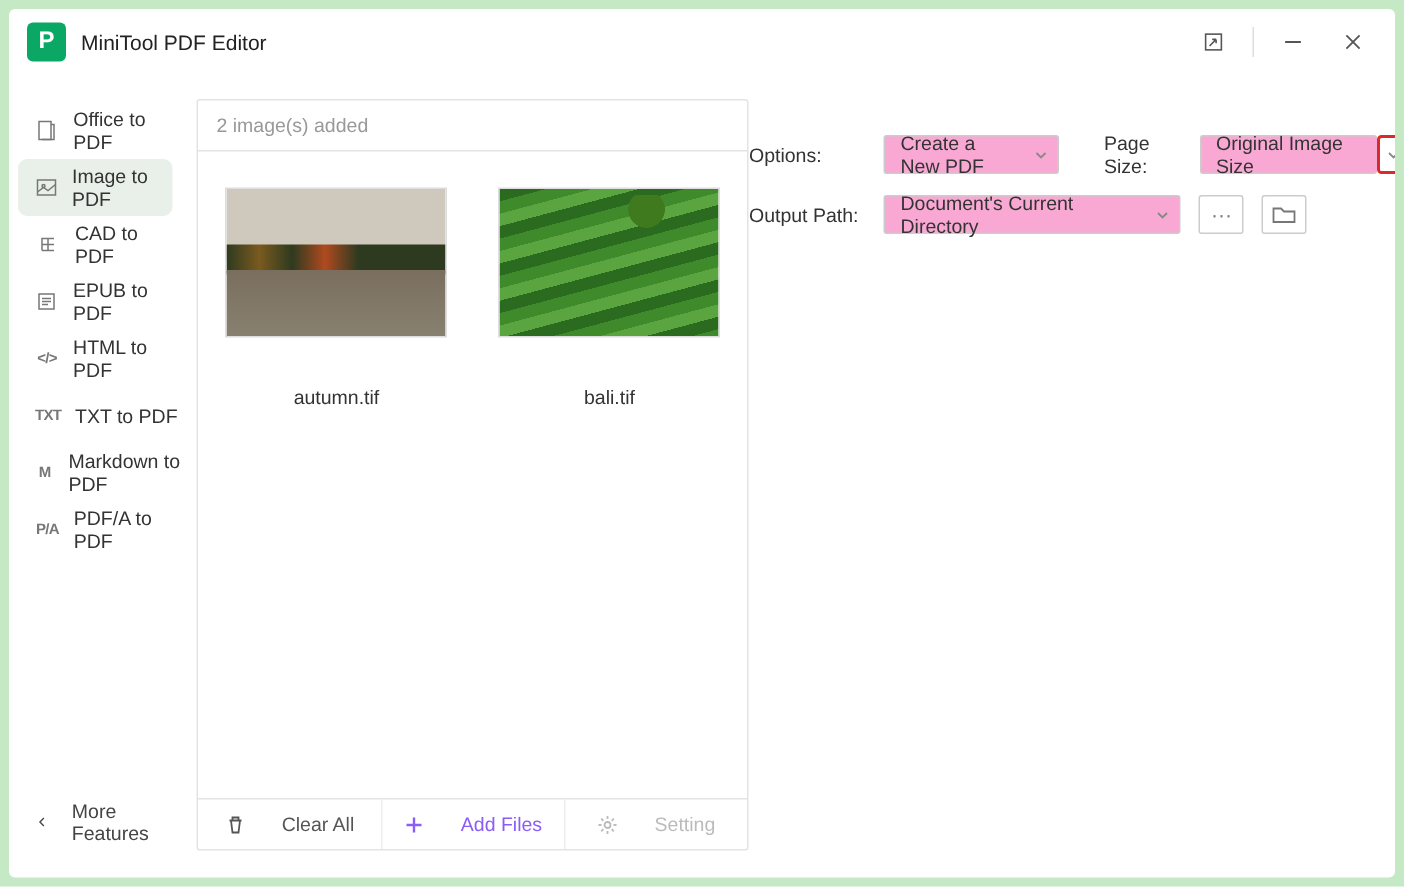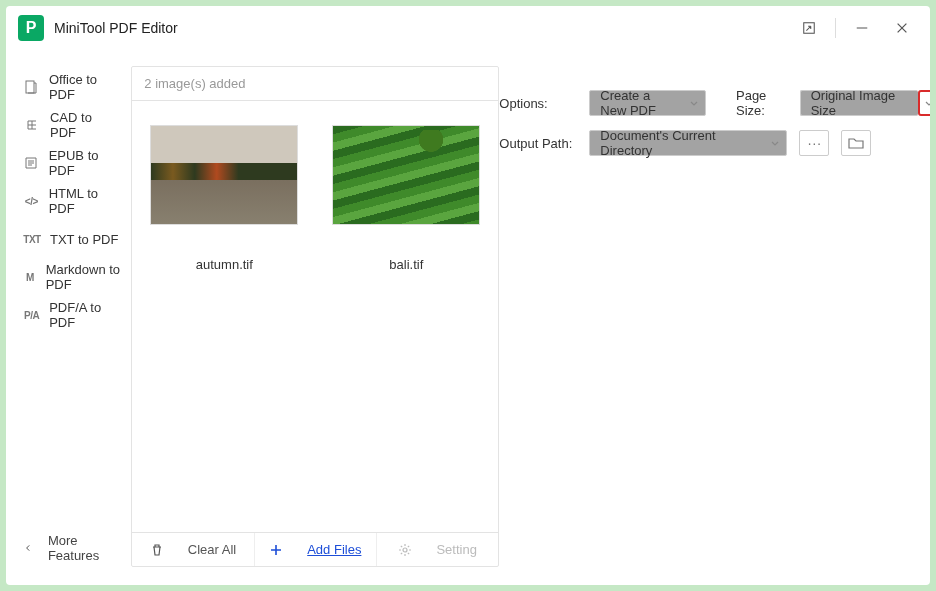--- a/index.html
+++ b/index.html
@@ -29,27 +29,27 @@
 .thumb-label { margin-top: 32px; font-size: 13px; color: #333; }
 .autumn-sky { position: absolute; inset: 0 0 52% 0; background: #cfc8bc; }
 .autumn-trees { position: absolute; top: 38%; left: 0; right: 0; height: 20%; background: linear-gradient(90deg,#2e3a1f 0%,#7a5a1f 15%,#2e3a1f 30%,#b04a1f 45%,#2e3a1f 60%,#2e3a1f 100%); }
 .autumn-water { position: absolute; top: 55%; left: 0; right: 0; bottom: 0; background: linear-gradient(#7a6f5f,#88806f); }
 .bali { background: repeating-linear-gradient(165deg,#2a6b1f 0 8px,#3f8a2a 8px 16px,#5aa53f 16px 24px); }
 .bali-palm { position: absolute; top: 4px; left: 84px; width: 28px; height: 24px; background: radial-gradient(circle at 50% 40%,#3f7a1f 0 60%,transparent 62%); }
 .actions-row { height: 34px; border-top: 1px solid #e3e3e3; display: flex; }
 .action-btn { flex: 1; display: flex; align-items: center; justify-content: center; gap: 24px; font-size: 13px; cursor: pointer; border-right: 1px solid #eee; }
 .action-btn:last-child { border-right: none; }
 .action-btn.clear { color: #555; }
-.action-btn.add { color: #1d4ed8; text-decoration: underline; }
+.action-btn.add { color: #8b5cf6; }
 .action-btn.setting { color: #bbb; }
 .bottom-controls { margin-top: 22px; display: flex; align-items: flex-start; }
 .controls-left { flex: 1; }
 .control-row { display: flex; align-items: center; gap: 12px; margin-bottom: 12px; font-size: 13px; color: #333; }
 .ctrl-label { min-width: 78px; }
-.select-box { border: 1px solid #ccc; border-radius: 2px; height: 26px; display: flex; align-items: center; padding: 0 6px 0 10px; font-size: 13px; gap: 10px; background: #a3a3a3; cursor: pointer; }
+.select-box { border: 1px solid #ccc; border-radius: 2px; height: 26px; display: flex; align-items: center; padding: 0 6px 0 10px; font-size: 13px; gap: 10px; background: #f9a8d4; cursor: pointer; }
 .select-box .chev { color: #888; }
 .select-options { width: 138px; justify-content: space-between; }
 .select-pagesize-wrap { display: flex; align-items: stretch; }
 .select-pagesize { width: 118px; border-right: none; }
 .pagesize-chev { border: 2px solid #d92b2b; border-radius: 3px; width: 22px; display: flex; align-items: center; justify-content: center; color: #888; cursor: pointer; }
 .select-output { width: 198px; justify-content: space-between; }
 .icon-btn { width: 30px; height: 26px; border: 1px solid #ccc; border-radius: 2px; display: flex; align-items: center; justify-content: center; color: #777; cursor: pointer; font-size: 14px; }
 .start-btn { width: 132px; height: 44px; background: #0aa864; color: #fff; border: 2px solid #d92b2b; border-radius: 4px; display: flex; align-items: center; justify-content: center; font-size: 15px; cursor: pointer; margin-top: 4px; }
 svg { display: block; }
 </style>
@@ -87,20 +87,30 @@
     <div class="sidebar">
       <div class="side-item">
         <span class="side-icon">
             <svg width="14" height="14" viewBox="0 0 14 14" fill="none" stroke="currentColor" stroke-width="1">
               <rect x="2" y="1" width="8" height="12"></rect>
               <path d="M10 3h2v10H4"></path>
             </svg>
           </span>
         <span>Office to PDF</span>
       </div>
+      <div class="side-item active">
+        <span class="side-icon">
+            <svg width="14" height="14" viewBox="0 0 14 14" fill="none" stroke="currentColor" stroke-width="1">
+              <rect x="1" y="2" width="12" height="10"></rect>
+              <circle cx="5" cy="6" r="1"></circle>
+              <path d="M1 10l4-3 3 2 5-4"></path>
+            </svg>
+          </span>
+        <span>Image to PDF</span>
+      </div>
       <div class="side-item">
         <span class="side-icon">
             <svg width="14" height="14" viewBox="0 0 14 14" fill="none" stroke="currentColor" stroke-width="1">
               <path d="M3 11V3h8M3 11h8M7 3v8M3 7h8"></path>
             </svg>
           </span>
         <span>CAD to PDF</span>
       </div>
       <div class="side-item">
         <span class="side-icon">

